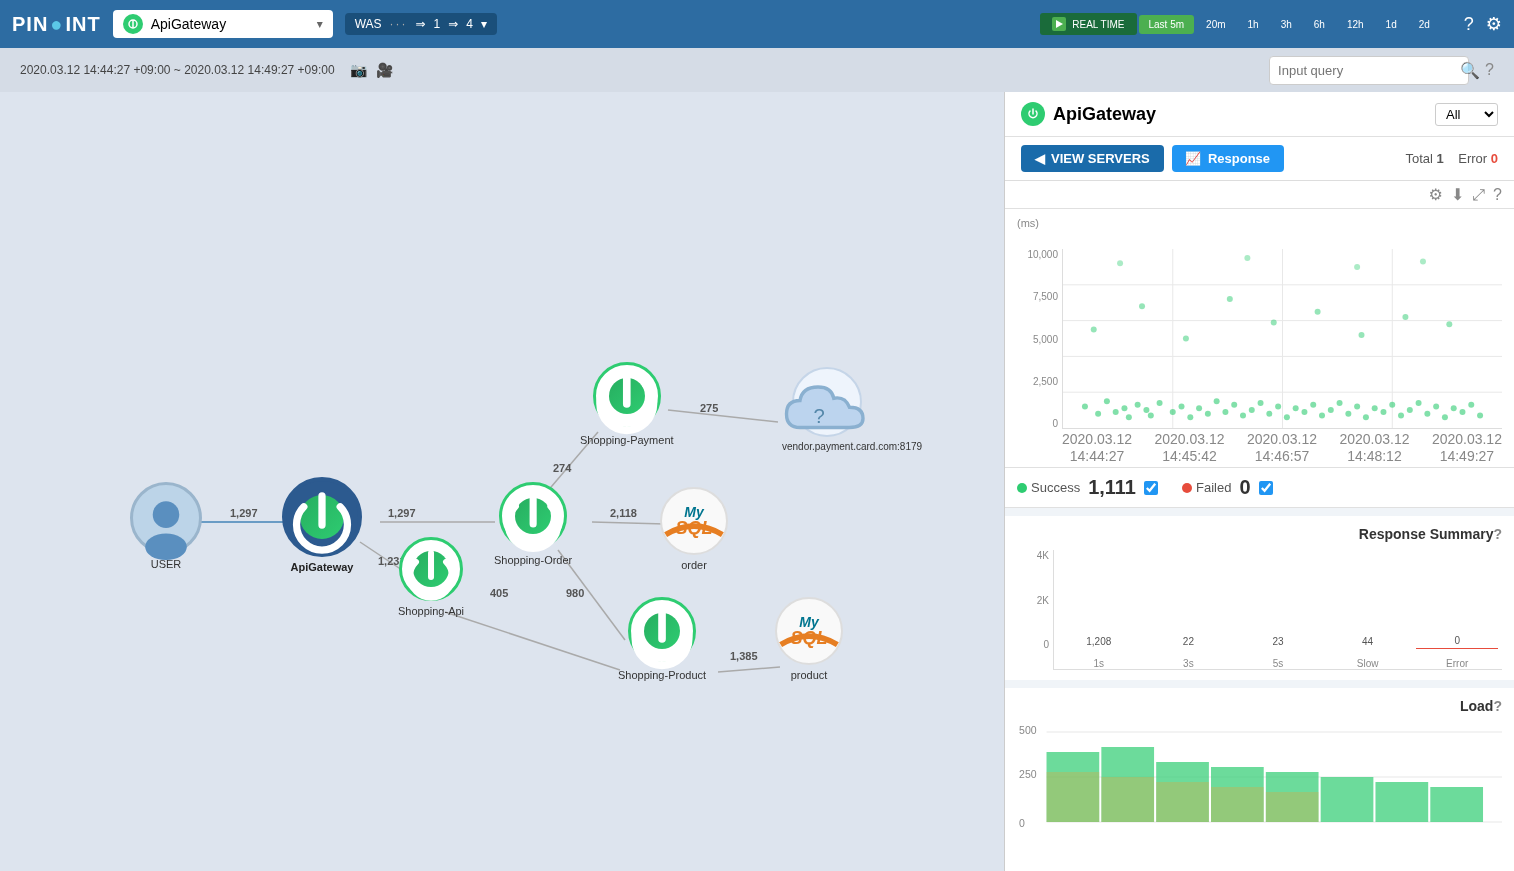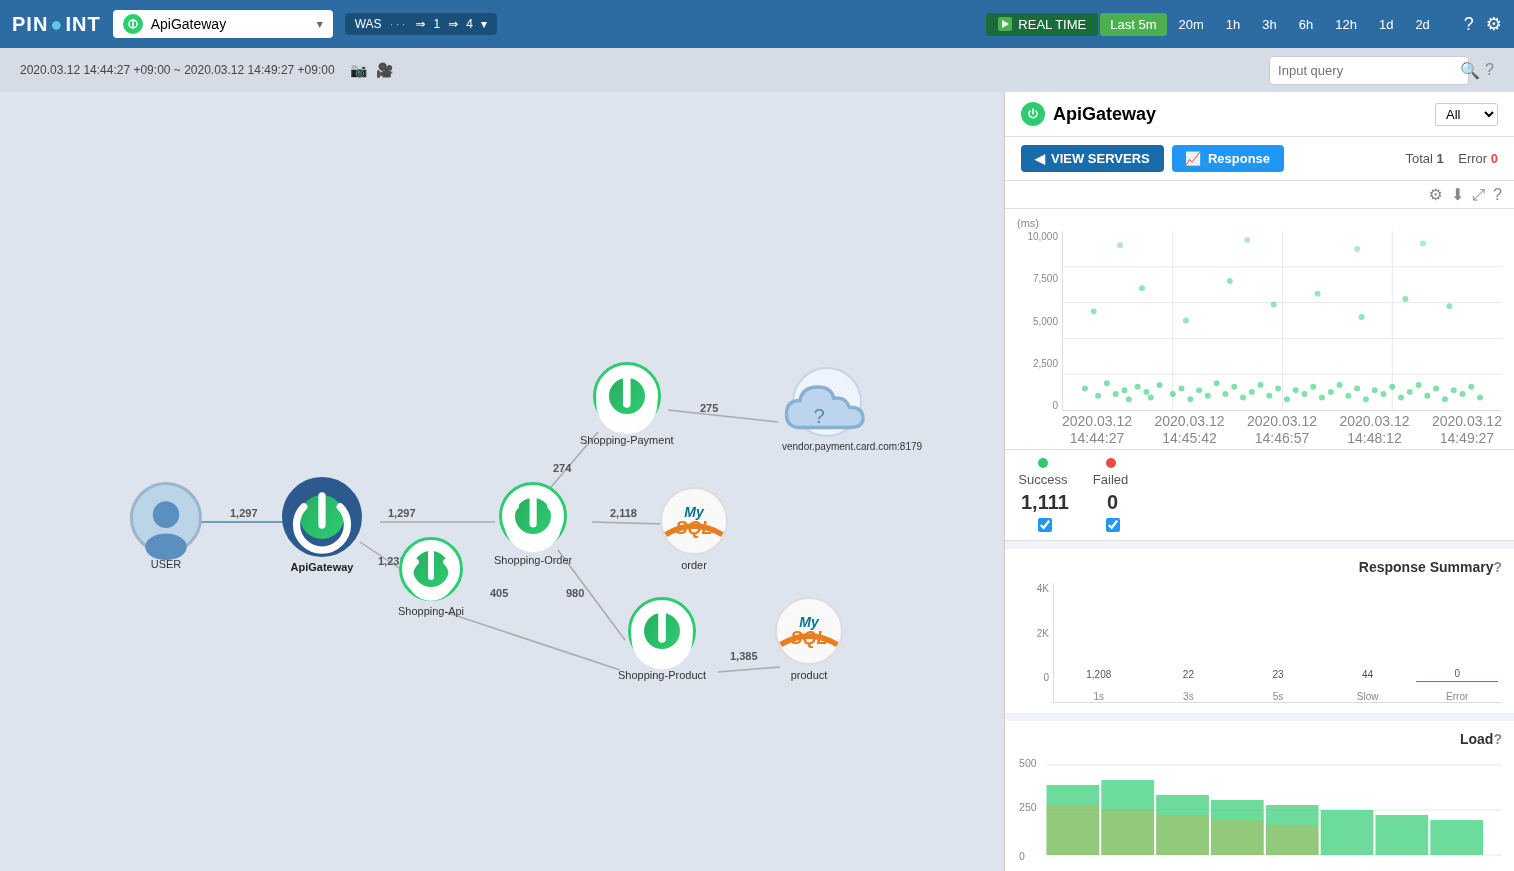--- a/index.html
+++ b/index.html
@@ -61,21 +61,21 @@
       align-items: center;
       gap: 2px;
       margin-left: auto;
     }
     .time-btn {
       background: transparent;
       border: none;
       color: white;
       padding: 4px 10px;
       cursor: pointer;
-      font-size: 13px;
+      font-size: 10px;
       border-radius: 3px;
       justify-content: flex-end;
     }
     .time-btn.active { background: #4caf50; color: white; }
     .time-btn.realtime {
       background: #1a6b3a;
       display: flex;
       align-items: center;
       gap: 6px;
       padding: 4px 12px;
@@ -304,21 +304,21 @@
       right: 0;
       bottom: 0;
       height: 30px;
       display: flex;
       justify-content: space-between;
       font-size: 10px;
       color: #888;
       padding-top: 4px;
     }
 
-    .success-legend { display: flex; align-items: center; gap: 4px; flex-direction: column; }
+    .success-legend { display: flex; align-items: center; gap: 4px; }
     .legend-dot { width: 10px; height: 10px; border-radius: 50%; }
     .legend-dot-green { background: #2ecc71; }
     .legend-dot-red { background: #e74c3c; }
     .legend-count { font-size: 20px; font-weight: bold; color: #333; }
     .legend-label { font-size: 13px; color: #555; }
     .legend-checkbox { width: 14px; height: 14px; accent-color: #2196f3; }
 
     .scatter-legend {
       display: flex;
       align-items: center;
@@ -635,21 +635,21 @@
     </div>
 
     <div class="rp-toolbar">
       <span class="rp-toolbar-icon">⚙</span>
       <span class="rp-toolbar-icon">⬇</span>
       <span class="rp-toolbar-icon">⤢</span>
       <span class="rp-toolbar-icon">?</span>
     </div>
 
     <div class="scatter-section">
-      <div style="font-size:11px; color:#888; margin-bottom:2px;">(ms)</div>
+      <div style="font-size:11px; color:#888; margin-bottom:20px;">(ms)</div>
       <div class="scatter-canvas">
         <div class="scatter-y-axis">
           <span>10,000</span>
           <span>7,500</span>
           <span>5,000</span>
           <span>2,500</span>
           <span>0</span>
         </div>
         <div class="scatter-plot-area">
           <svg width="100%" height="100%" xmlns="http://www.w3.org/2000/svg">

